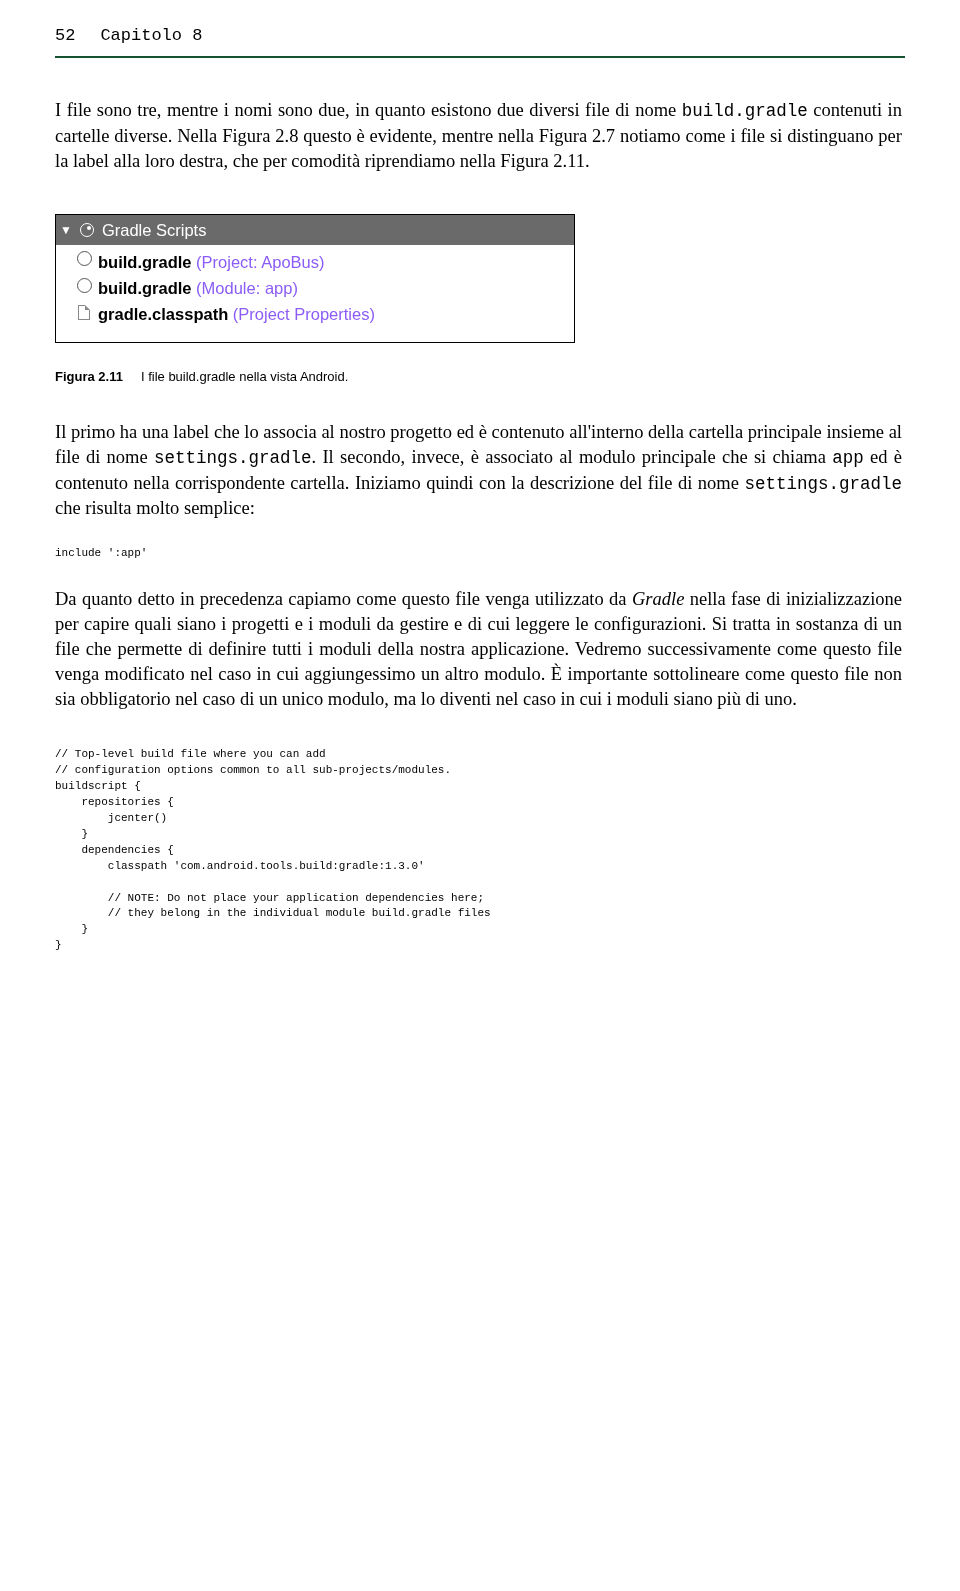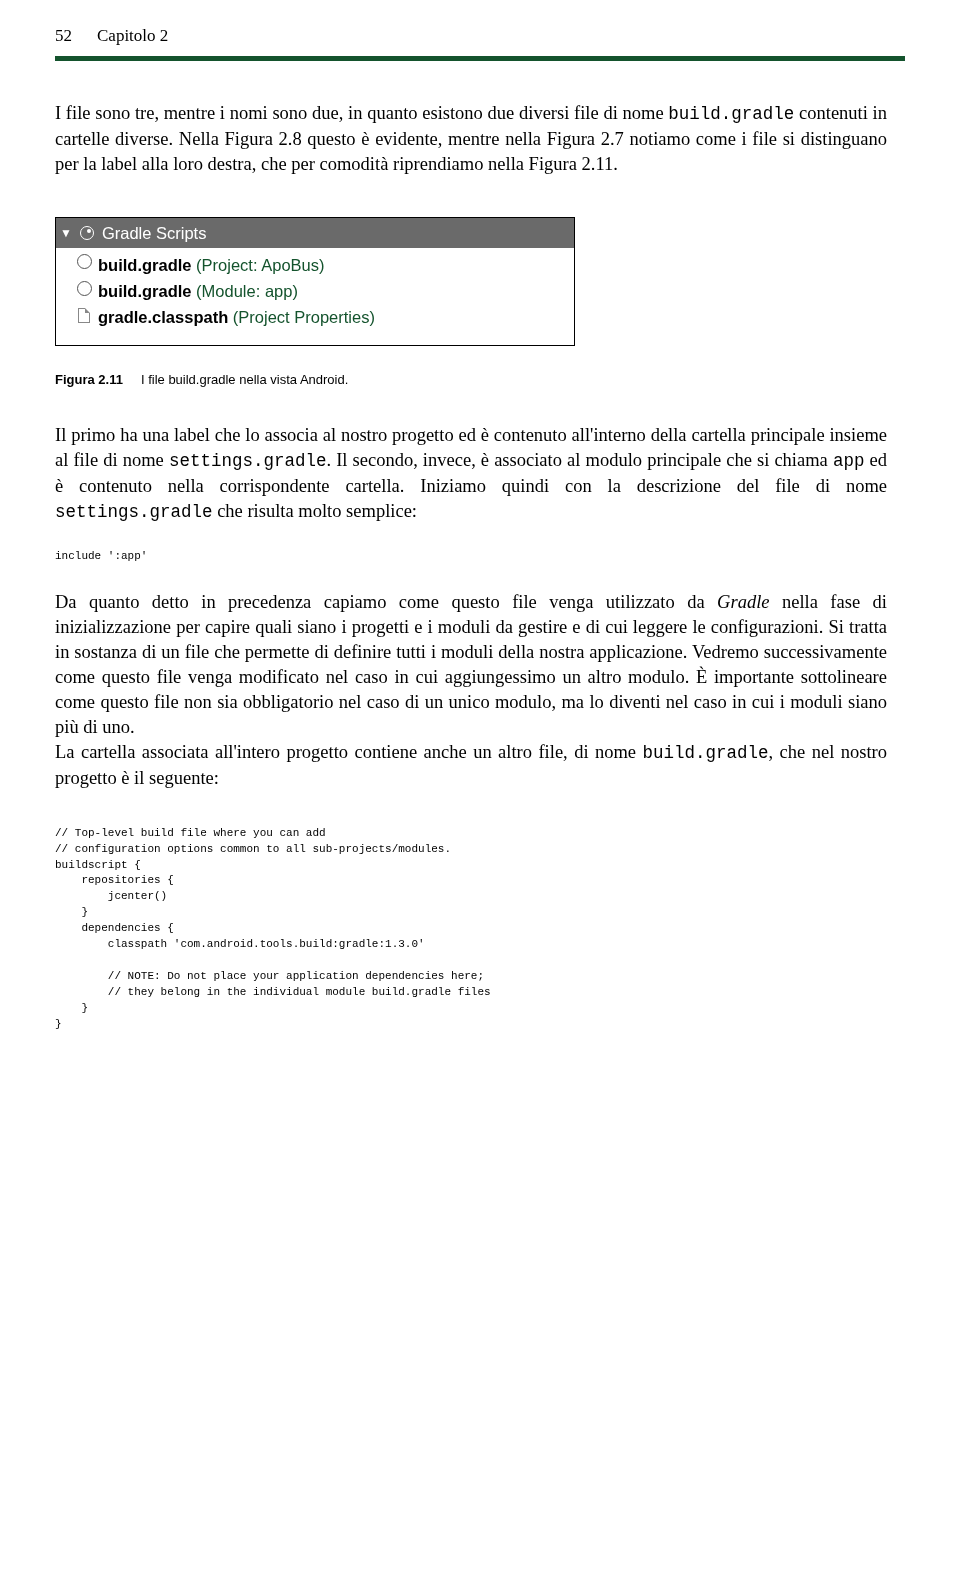--- a/index.html
+++ b/index.html
@@ -12,30 +12,30 @@
     padding: 0;
     width: 960px;
   }
   .page {
     padding: 25px 55px 40px 55px;
   }
   .header-line {
     display: flex;
     align-items: baseline;
     gap: 25px;
-    font-family: Liberation Serif, serif;
+    font-family: Liberation Mono, monospace;
     font-size: 17px;
     padding-bottom: 8px;
-    border-bottom: 5px solid #14532d;
+    border-bottom: 2px solid #14532d;
     margin-bottom: 40px;
   }
   .header-line .pg { font-weight: 400; }
   .header-line .chap { font-weight: 400; }
   .para {
-    margin: 0 18px 0 0;
+    margin: 0 3px 0 0;
     text-align: justify;
   }
   .para + .para { }
   .mono { font-family: 'Courier New', monospace; font-size: 17.5px; }
 
   .figbox-wrap {
     margin: 40px 0 25px 0;
   }
   .figbox {
     border: 1px solid #000;
@@ -58,21 +58,21 @@
   }
   .gs-body {
     padding: 4px 0 14px 0;
   }
   .gs-item {
     padding: 2px 8px 2px 42px;
     position: relative;
     color: #444;
   }
   .gs-item .fname { color: #000; font-weight: 600; }
-  .gs-item .proj { color: #14532d; font-weight: 400; }
+  .gs-item .proj { color: #8b5cf6; font-weight: 400; }
   .gs-icon {
     position: absolute;
     left: 20px;
     top: 2px;
     width: 16px;
     height: 16px;
     display: inline-flex;
     align-items: center;
     justify-content: center;
     font-size: 13px;
@@ -133,21 +133,21 @@
   .gap-top { margin-top: 25px; }
   .gap-top-big { margin-top: 35px; }
 </style>
 </head>
 <body>
 
 <div class="page">
 
   <div class="header-line">
     <span class="pg">52</span>
-    <span class="chap">Capitolo 2</span>
+    <span class="chap">Capitolo 8</span>
   </div>
 
   <p class="para">
     <span>I file sono tre, mentre i nomi sono due, in quanto esistono due diversi file di nome </span><span class="mono">build.gradle</span><span> contenuti in cartelle diverse. Nella Figura 2.8 questo è evidente, mentre nella Figura 2.7 notiamo come i file si distinguano per la label alla loro destra, che per comodità riprendiamo nella Figura 2.11.</span>
   </p>
 
   <div class="figbox-wrap">
     <div class="figbox">
       <div class="gs-header">
         <span class="tri">▼</span>
@@ -179,23 +179,20 @@
 
   <p class="para">
     <span>Il primo ha una label che lo associa al nostro progetto ed è contenuto all'interno della cartella principale insieme al file di nome </span><span class="mono">settings.gradle</span><span>. Il secondo, invece, è associato al modulo principale che si chiama </span><span class="mono">app</span><span> ed è contenuto nella corrispondente cartella. Iniziamo quindi con la descrizione del file di nome </span><span class="mono">settings.gradle</span><span> che risulta molto semplice:</span>
   </p>
 
   <div class="codeblock gap-top">include ':app'</div>
 
   <p class="para gap-top">
     <span>Da quanto detto in precedenza capiamo come questo file venga utilizzato da </span><em>Gradle</em><span> nella fase di inizializzazione per capire quali siano i progetti e i moduli da gestire e di cui leggere le configurazioni. Si tratta in sostanza di un file che permette di definire tutti i moduli della nostra applicazione. Vedremo successivamente come questo file venga modificato nel caso in cui aggiungessimo un altro modulo. È importante sottolineare come questo file non sia obbligatorio nel caso di un unico modulo, ma lo diventi nel caso in cui i moduli siano più di uno.</span>
   </p>
-  <p class="para">
-    <span>La cartella associata all'intero progetto contiene anche un altro file, di nome </span><span class="mono">build.gradle</span><span>, che nel nostro progetto è il seguente:</span>
-  </p>
 
   <div class="codeblock gap-top-big">// Top-level build file where you can add
 // configuration options common to all sub-projects/modules.
 buildscript {
     repositories {
         jcenter()
     }
     dependencies {
         classpath 'com.android.tools.build:gradle:1.3.0'
 

